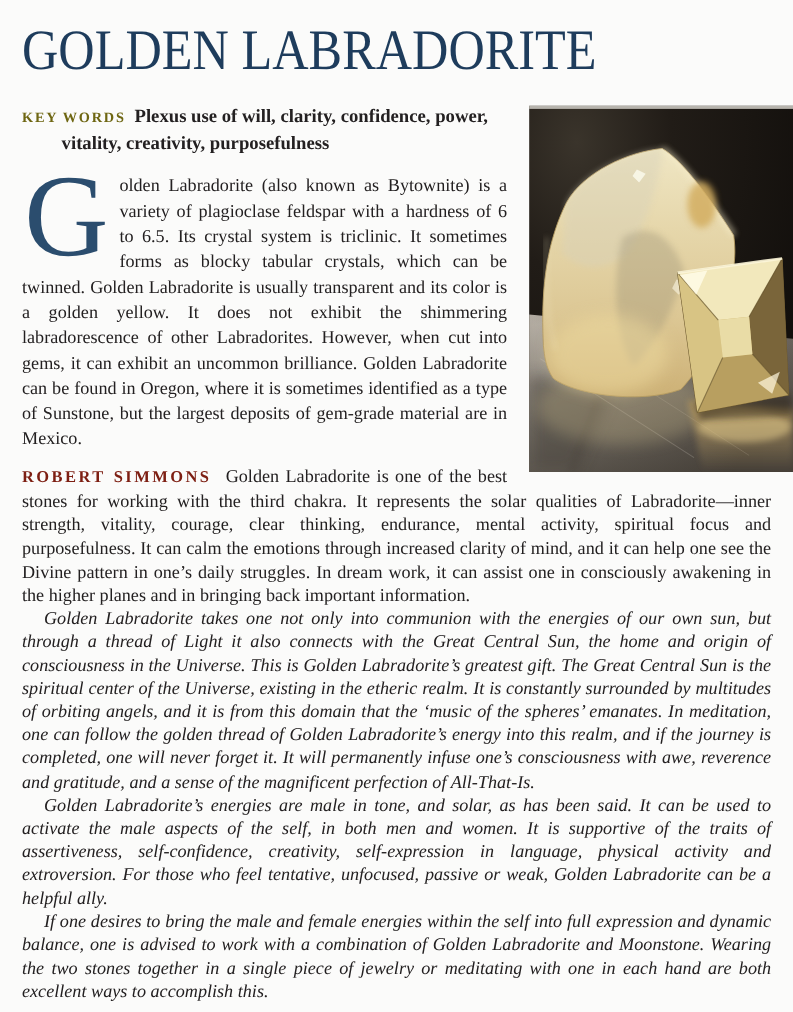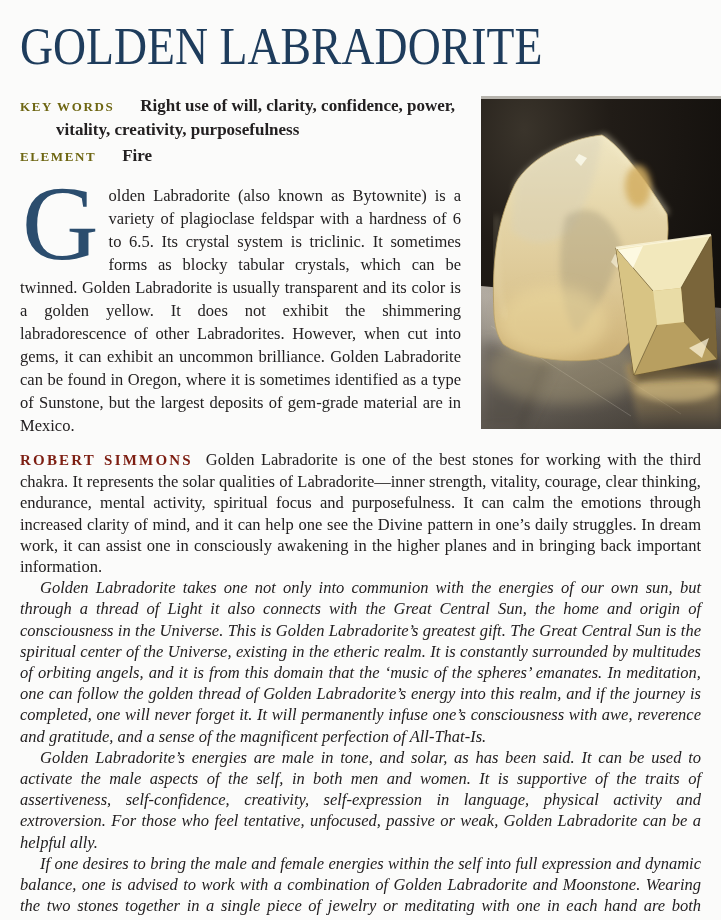--- a/index.html
+++ b/index.html
@@ -21,21 +21,21 @@
   }
   .photo{ float:right; width:240px; height:333px; margin:2px -20px 14px 20px; }
   .photo svg{display:block;width:240px;height:333px;}
   .props{margin:0 0 16px;}
   .prop{
     margin:0 0 3px; padding-left:36px; text-indent:-36px;
     font-size:17px; line-height:23px; font-weight:700; color:var(--body-ink);
   }
   .prop .plabel{
     font-size:13px; letter-spacing:1.6px; color:var(--label-olive);
-    font-weight:700; margin-right:26px;text-align:center;
+    font-weight:700; margin-right:8px;text-align:center;
   }
   p.body{ margin:0; font-size:16.5px; line-height:23px; text-align:justify; }
   p.intro{ margin:0 0 12px; }
   .dropcap{
     float:left; font-size:106px; line-height:76px; padding:2px 10px 0 2px;
     color:var(--dropcap-navy);
   }
   .simmons p{ font-size:16.5px; line-height:21.2px; margin:0; text-align:justify; }
   .simmons .author{
     font-size:15px; font-weight:700; letter-spacing:2.2px;
@@ -133,24 +133,21 @@
         <polygon points="208,252 228,242 221,262" fill="#fff8e0" opacity="0.7"></polygon>
         <line x1="135" y1="152" x2="230" y2="139" stroke="#fcf6da" stroke-width="2.5" opacity="0.9"></line>
       </g>
 
       <rect x="0" y="0" width="240" height="3" fill="#b7b4ad"></rect>
     </svg>
   </div>
 
   <div class="props">
     <p class="prop">
-      <span class="plabel">KEY WORDS</span><span class="pvalue">Right use of will, clarity, confidence, power, vitality, creativity, purposefulness</span>
-    </p>
-    <p class="prop">
-      <span class="plabel">ELEMENT</span><span class="pvalue">Fire</span>
+      <span class="plabel">KEY WORDS</span><span class="pvalue">Plexus use of will, clarity, confidence, power, vitality, creativity, purposefulness</span>
     </p>
   </div>
 
   <p class="body intro">
     <span class="dropcap">G</span><span>olden Labradorite (also known as Bytownite) is a variety of plagioclase feldspar with a hardness of 6 to 6.5. Its crystal system is triclinic. It sometimes forms as blocky tabular crystals, which can be twinned. Golden Labradorite is usually transparent and its color is a golden yellow. It does not exhibit the shimmering labradorescence of other Labradorites. However, when cut into gems, it can exhibit an uncommon brilliance. Golden Labradorite can be found in Oregon, where it is sometimes identified as a type of Sunstone, but the largest deposits of gem-grade material are in Mexico.</span>
   </p>
 
   <div class="simmons">
     <p class="body">
       <span class="author">ROBERT SIMMONS</span><span>Golden Labradorite is one of the best stones for working with the third chakra. It represents the solar qualities of Labradorite—inner strength, vitality, courage, clear thinking, endurance, mental activity, spiritual focus and purposefulness. It can calm the emotions through increased clarity of mind, and it can help one see the Divine pattern in one’s daily struggles. In dream work, it can assist one in consciously awakening in the higher planes and in bringing back important information.</span>

